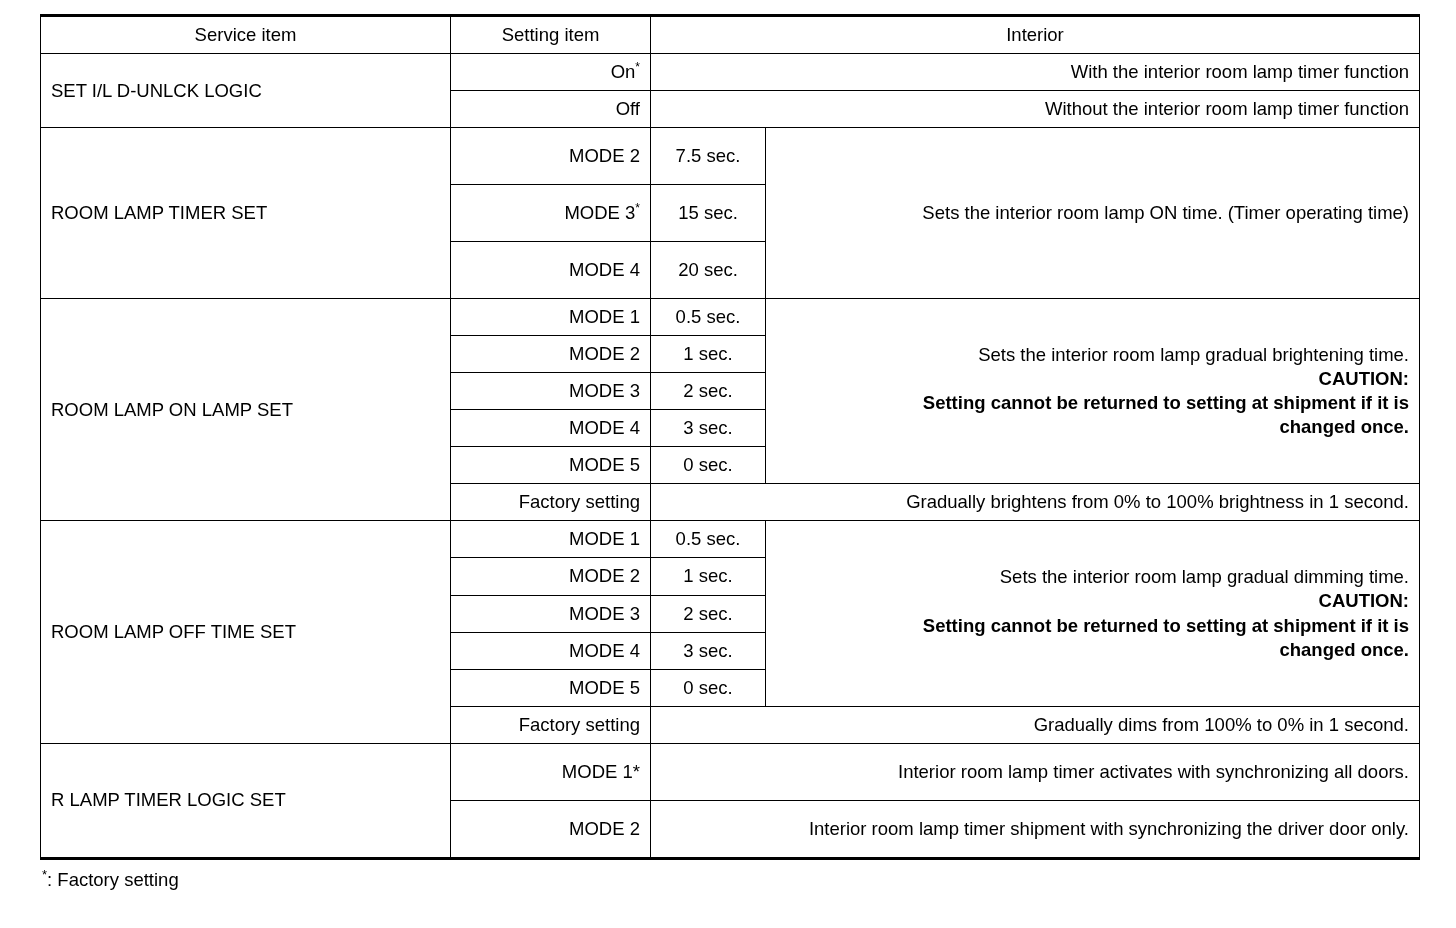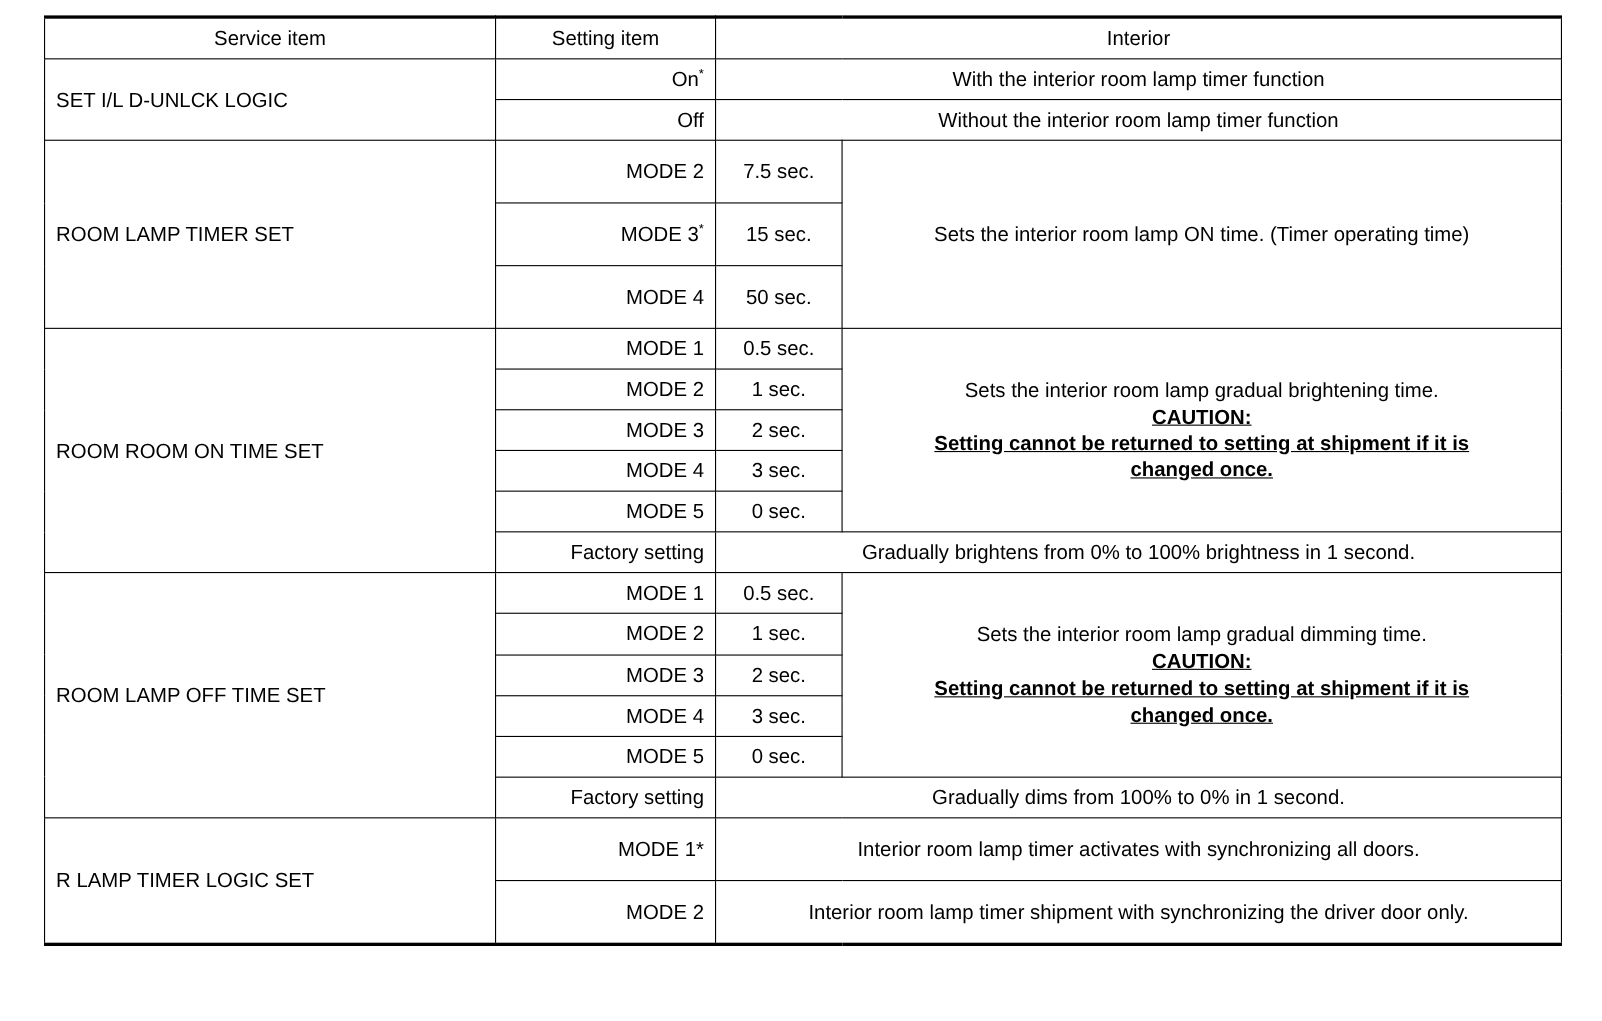--- a/index.html
+++ b/index.html
@@ -60,36 +60,35 @@
   }
   td.setting-item {
     text-align: right;
     padding-left: 16px;
   }
   td.value {
     text-align: center;
     padding-left: 12px;
   }
   td.desc {
-    text-align: center;
+    text-align: right;
     padding-left: 14px;
   }
   .grp-top td { border-top: 2px solid #000; }
   .grp-bottom td { border-bottom: 2px solid #000; }
   .sup {
     font-size: 12px;
     vertical-align: super;
     line-height: 0;
   }
   .desc-block p {
     margin: 0;
   }
   .desc-block p.b {
     font-weight: bold;
-    text-decoration: underline;
   }
   .footnote {
     margin-top: 9px;
     font-size: 18.5px;
     padding-left: 2px;
   }
   .footnote .sup { font-size: 13px; }
   .tall { height: 44px; }
 </style>
 </head>
@@ -132,25 +131,25 @@
             <p>Sets the interior room lamp ON time. (Timer operating time)</p>
           </div>
         </td>
       </tr>
       <tr>
         <td class="setting-item tall"><span>MODE 3</span><span class="sup">*</span></td>
         <td class="value">15 sec.</td>
       </tr>
       <tr class="grp-bottom">
         <td class="setting-item tall"><span>MODE 4</span></td>
-        <td class="value">50 sec.</td>
-      </tr>
-
-      <tr class="grp-top">
-        <td class="service" rowspan="6"><span>ROOM ROOM ON TIME SET</span></td>
+        <td class="value">20 sec.</td>
+      </tr>
+
+      <tr class="grp-top">
+        <td class="service" rowspan="6"><span>ROOM LAMP ON LAMP SET</span></td>
         <td class="setting-item"><span>MODE 1</span></td>
         <td class="value">0.5 sec.</td>
         <td class="desc" rowspan="5">
           <div class="desc-block">
             <p>Sets the interior room lamp gradual brightening time.</p>
             <p class="b">CAUTION:</p>
             <p class="b">Setting cannot be returned to setting at shipment if it is</p>
             <p class="b">changed once.</p>
           </div>
         </td>
@@ -216,14 +215,15 @@
         <td class="desc" colspan="2">Interior room lamp timer activates with synchronizing all doors.</td>
       </tr>
       <tr class="grp-bottom">
         <td class="setting-item tall"><span>MODE 2</span></td>
         <td class="desc" colspan="2">Interior room lamp timer shipment with synchronizing the driver door only.</td>
       </tr>
 
     </tbody>
   </table>
 
+  <div class="footnote"><span class="sup">*</span><span>: Factory setting</span></div>
 
 </div>
 
 </body></html>

